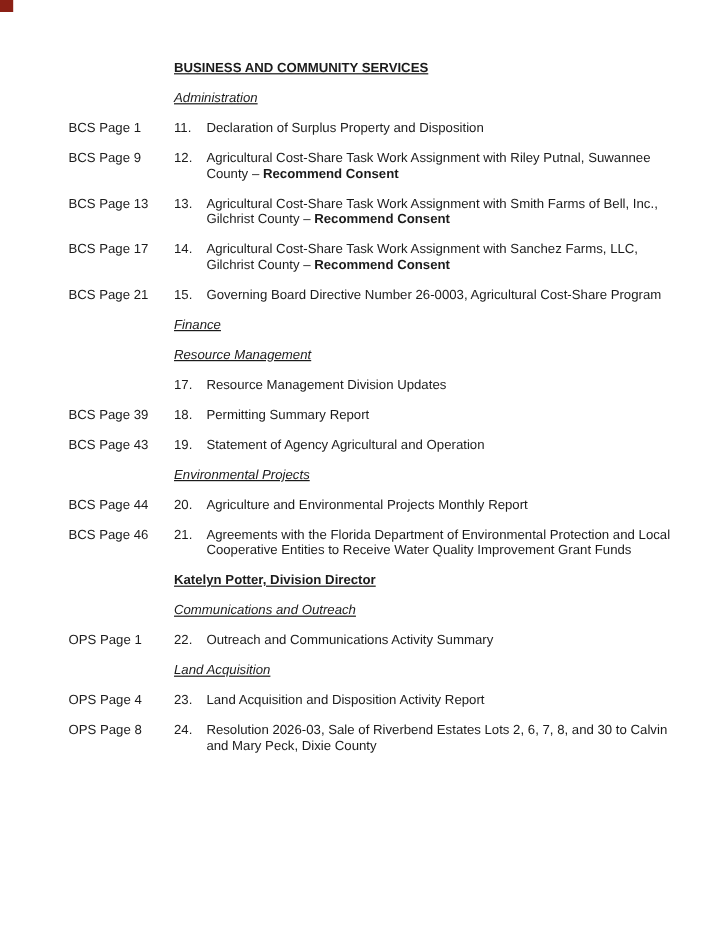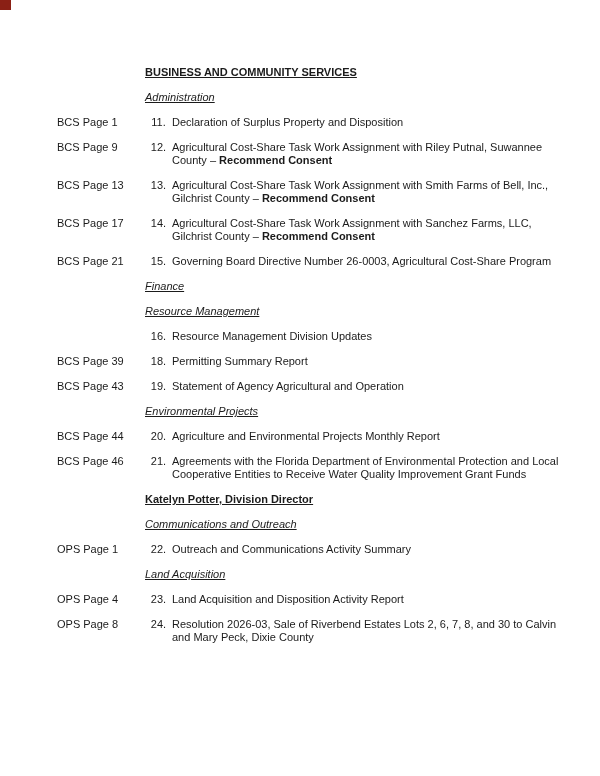--- a/index.html
+++ b/index.html
@@ -13,39 +13,39 @@
     position: relative;
     overflow: hidden;
     -webkit-font-smoothing: antialiased;
   }
   .corner-mark {
     position: absolute; left: 0; top: 0;
     width: 11px; height: 10px;
   }
   .doc {
     position: absolute;
-    left: 57px; top: 66px;
+    left: 57px; top: 51px;
     width: 530px;
   }
   .block { margin-bottom: 12px; }
   .header { margin-left: 88px; }
   .hline {
     font-weight: bold;
     text-decoration: underline;
     text-underline-offset: 1px;
   }
   .section {
     margin-left: 88px;
     font-style: italic;
     text-decoration: underline;
     text-underline-offset: 1px;
   }
   .item { display: flex; align-items: flex-start; }
   .page { width: 88px; flex: none; }
-  .num  { width: 27px; flex: none; text-align: center; }
+  .num  { width: 27px; flex: none; }
   .text { width: 410px; white-space: pre-line; }
   .emph { font-weight: bold; }
 </style>
 </head>
 <body>
 
 <div class="corner-mark" style="background:#8b2015"></div>
 
 <div class="doc">
 
@@ -89,21 +89,21 @@
     <span class="text"><span>Governing Board Directive Number 26-0003, Agricultural Cost-Share Program</span><span class="emph"></span></span>
   </div>
 
   <div class="block section">Finance</div>
 
 
   <div class="block section">Resource Management</div>
 
   <div class="block item">
     <span class="page"></span>
-    <span class="num">16.</span>
+    <span class="num">17.</span>
     <span class="text"><span>Resource Management Division Updates</span><span class="emph"></span></span>
   </div>
 
   <div class="block item">
     <span class="page">BCS Page 39</span>
     <span class="num">18.</span>
     <span class="text"><span>Permitting Summary Report</span><span class="emph"></span></span>
   </div>
 
   <div class="block item">

